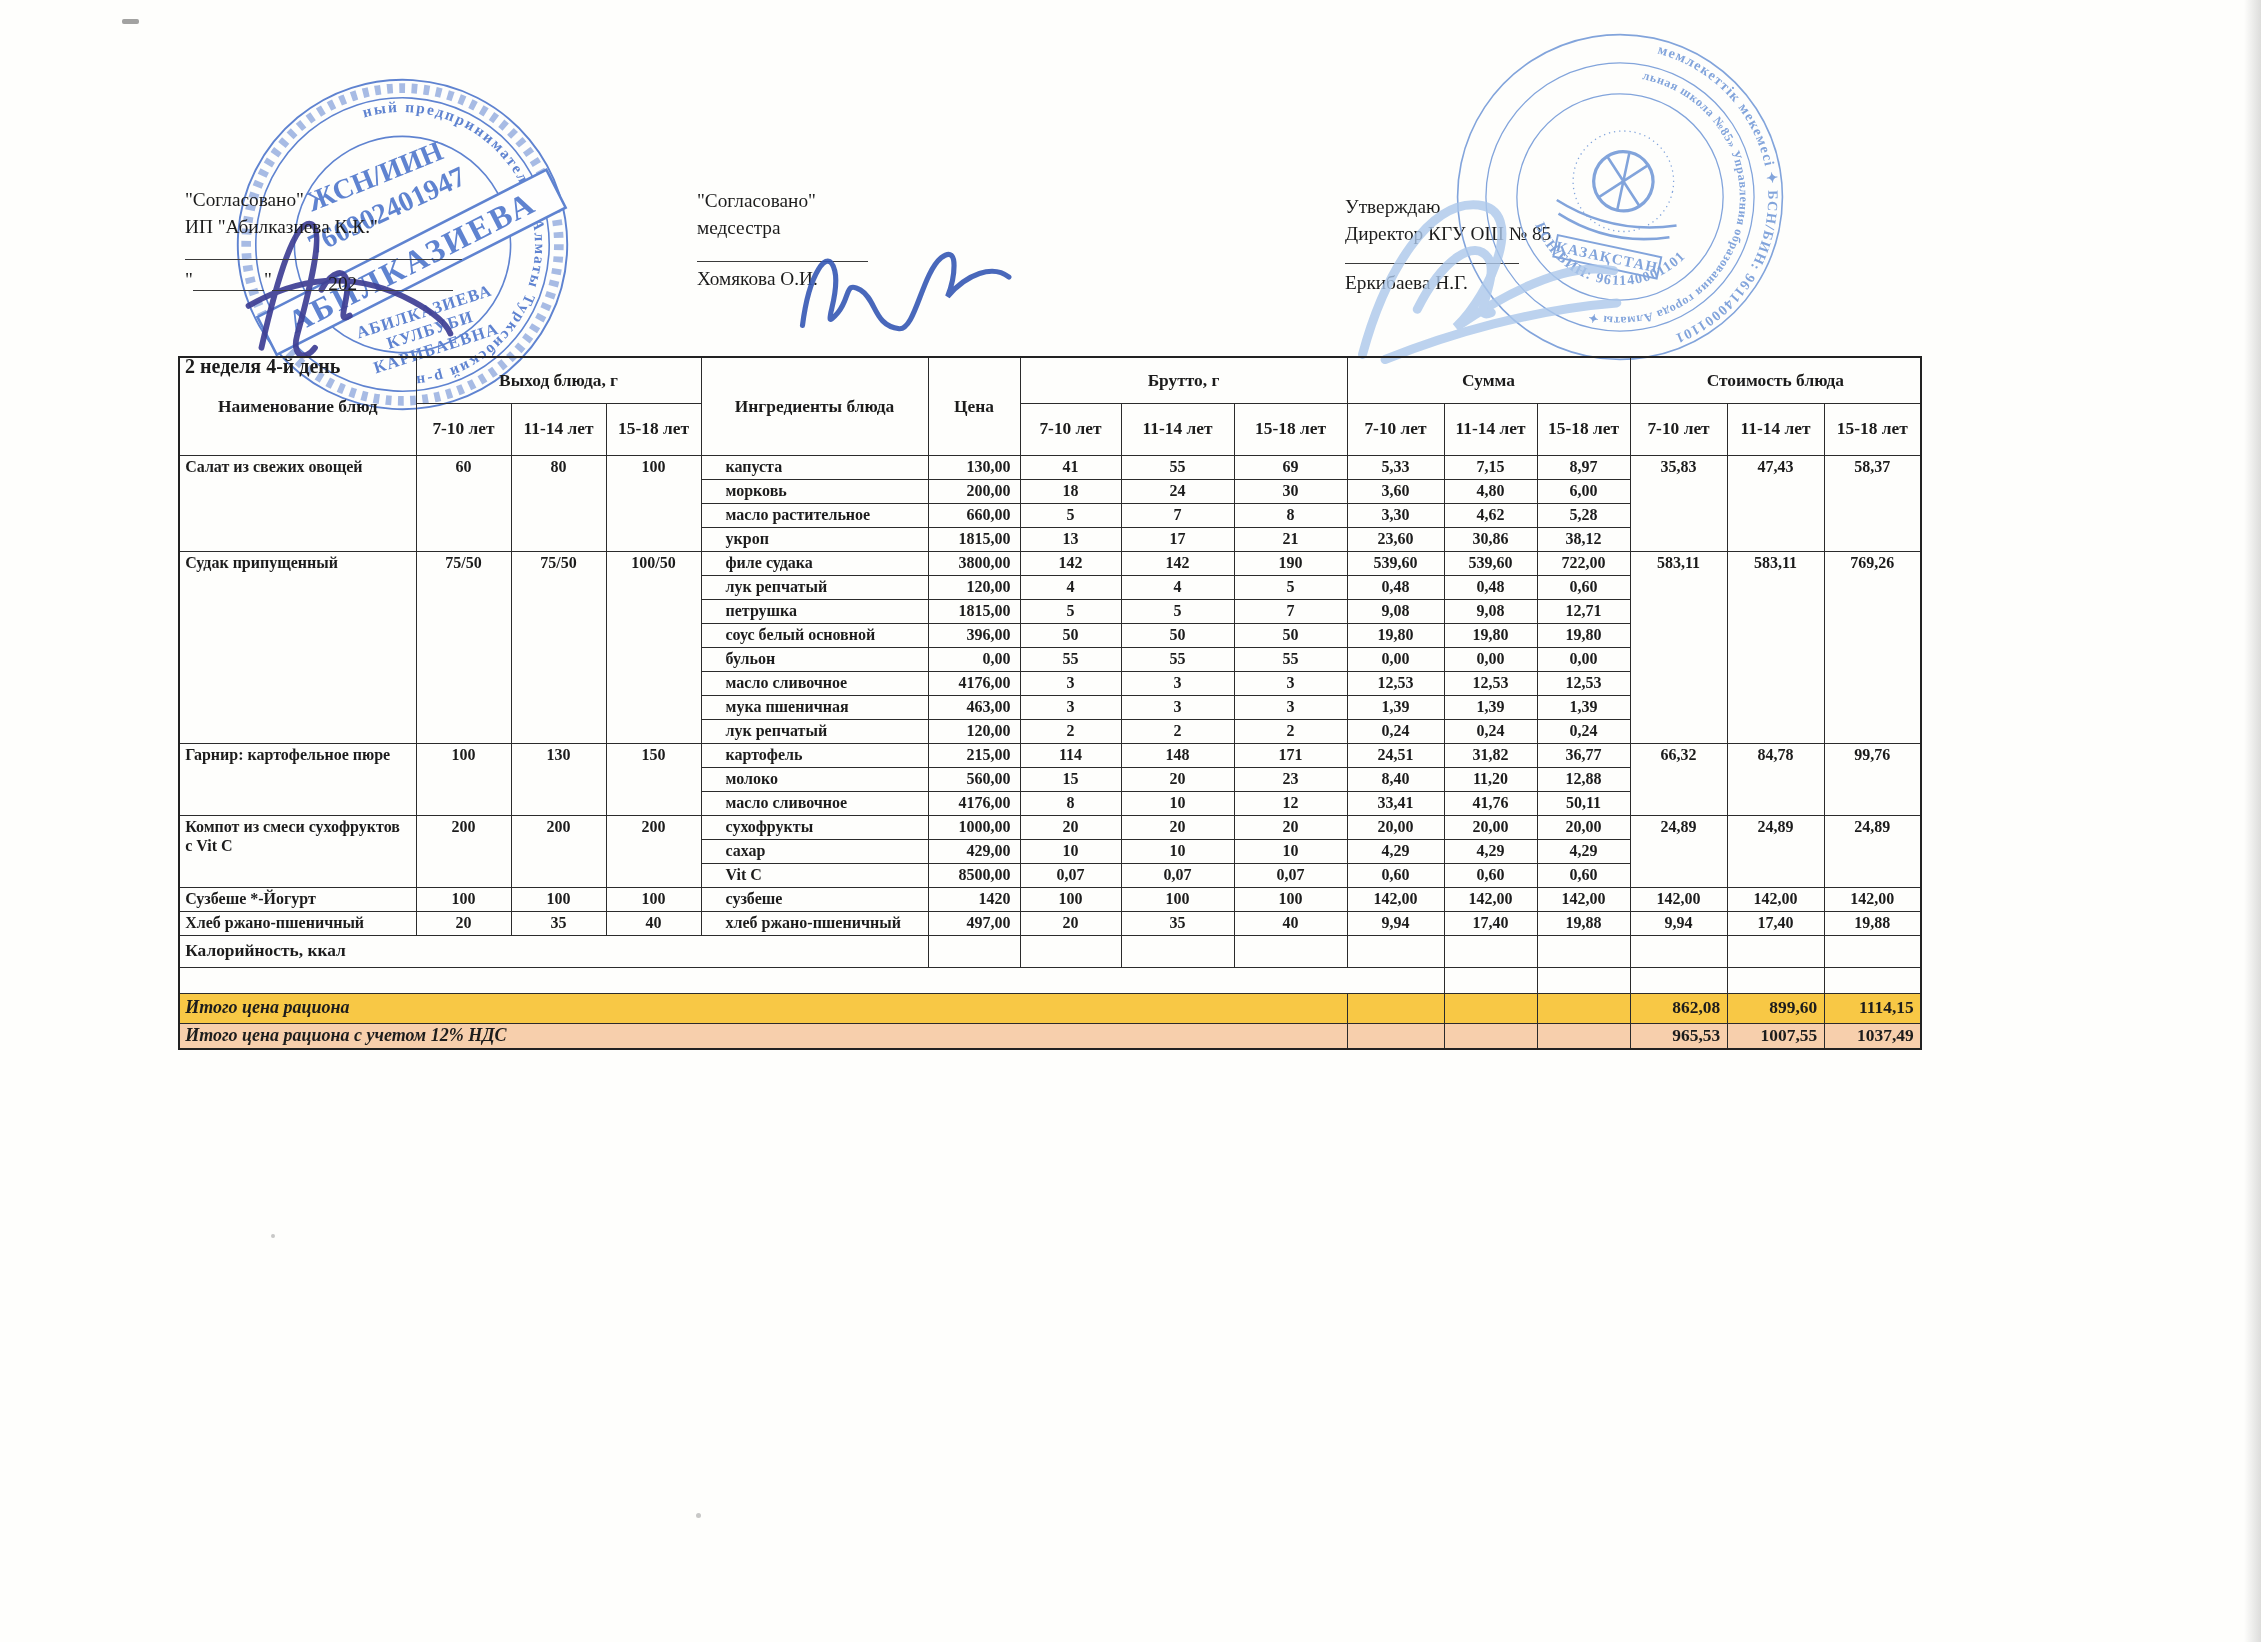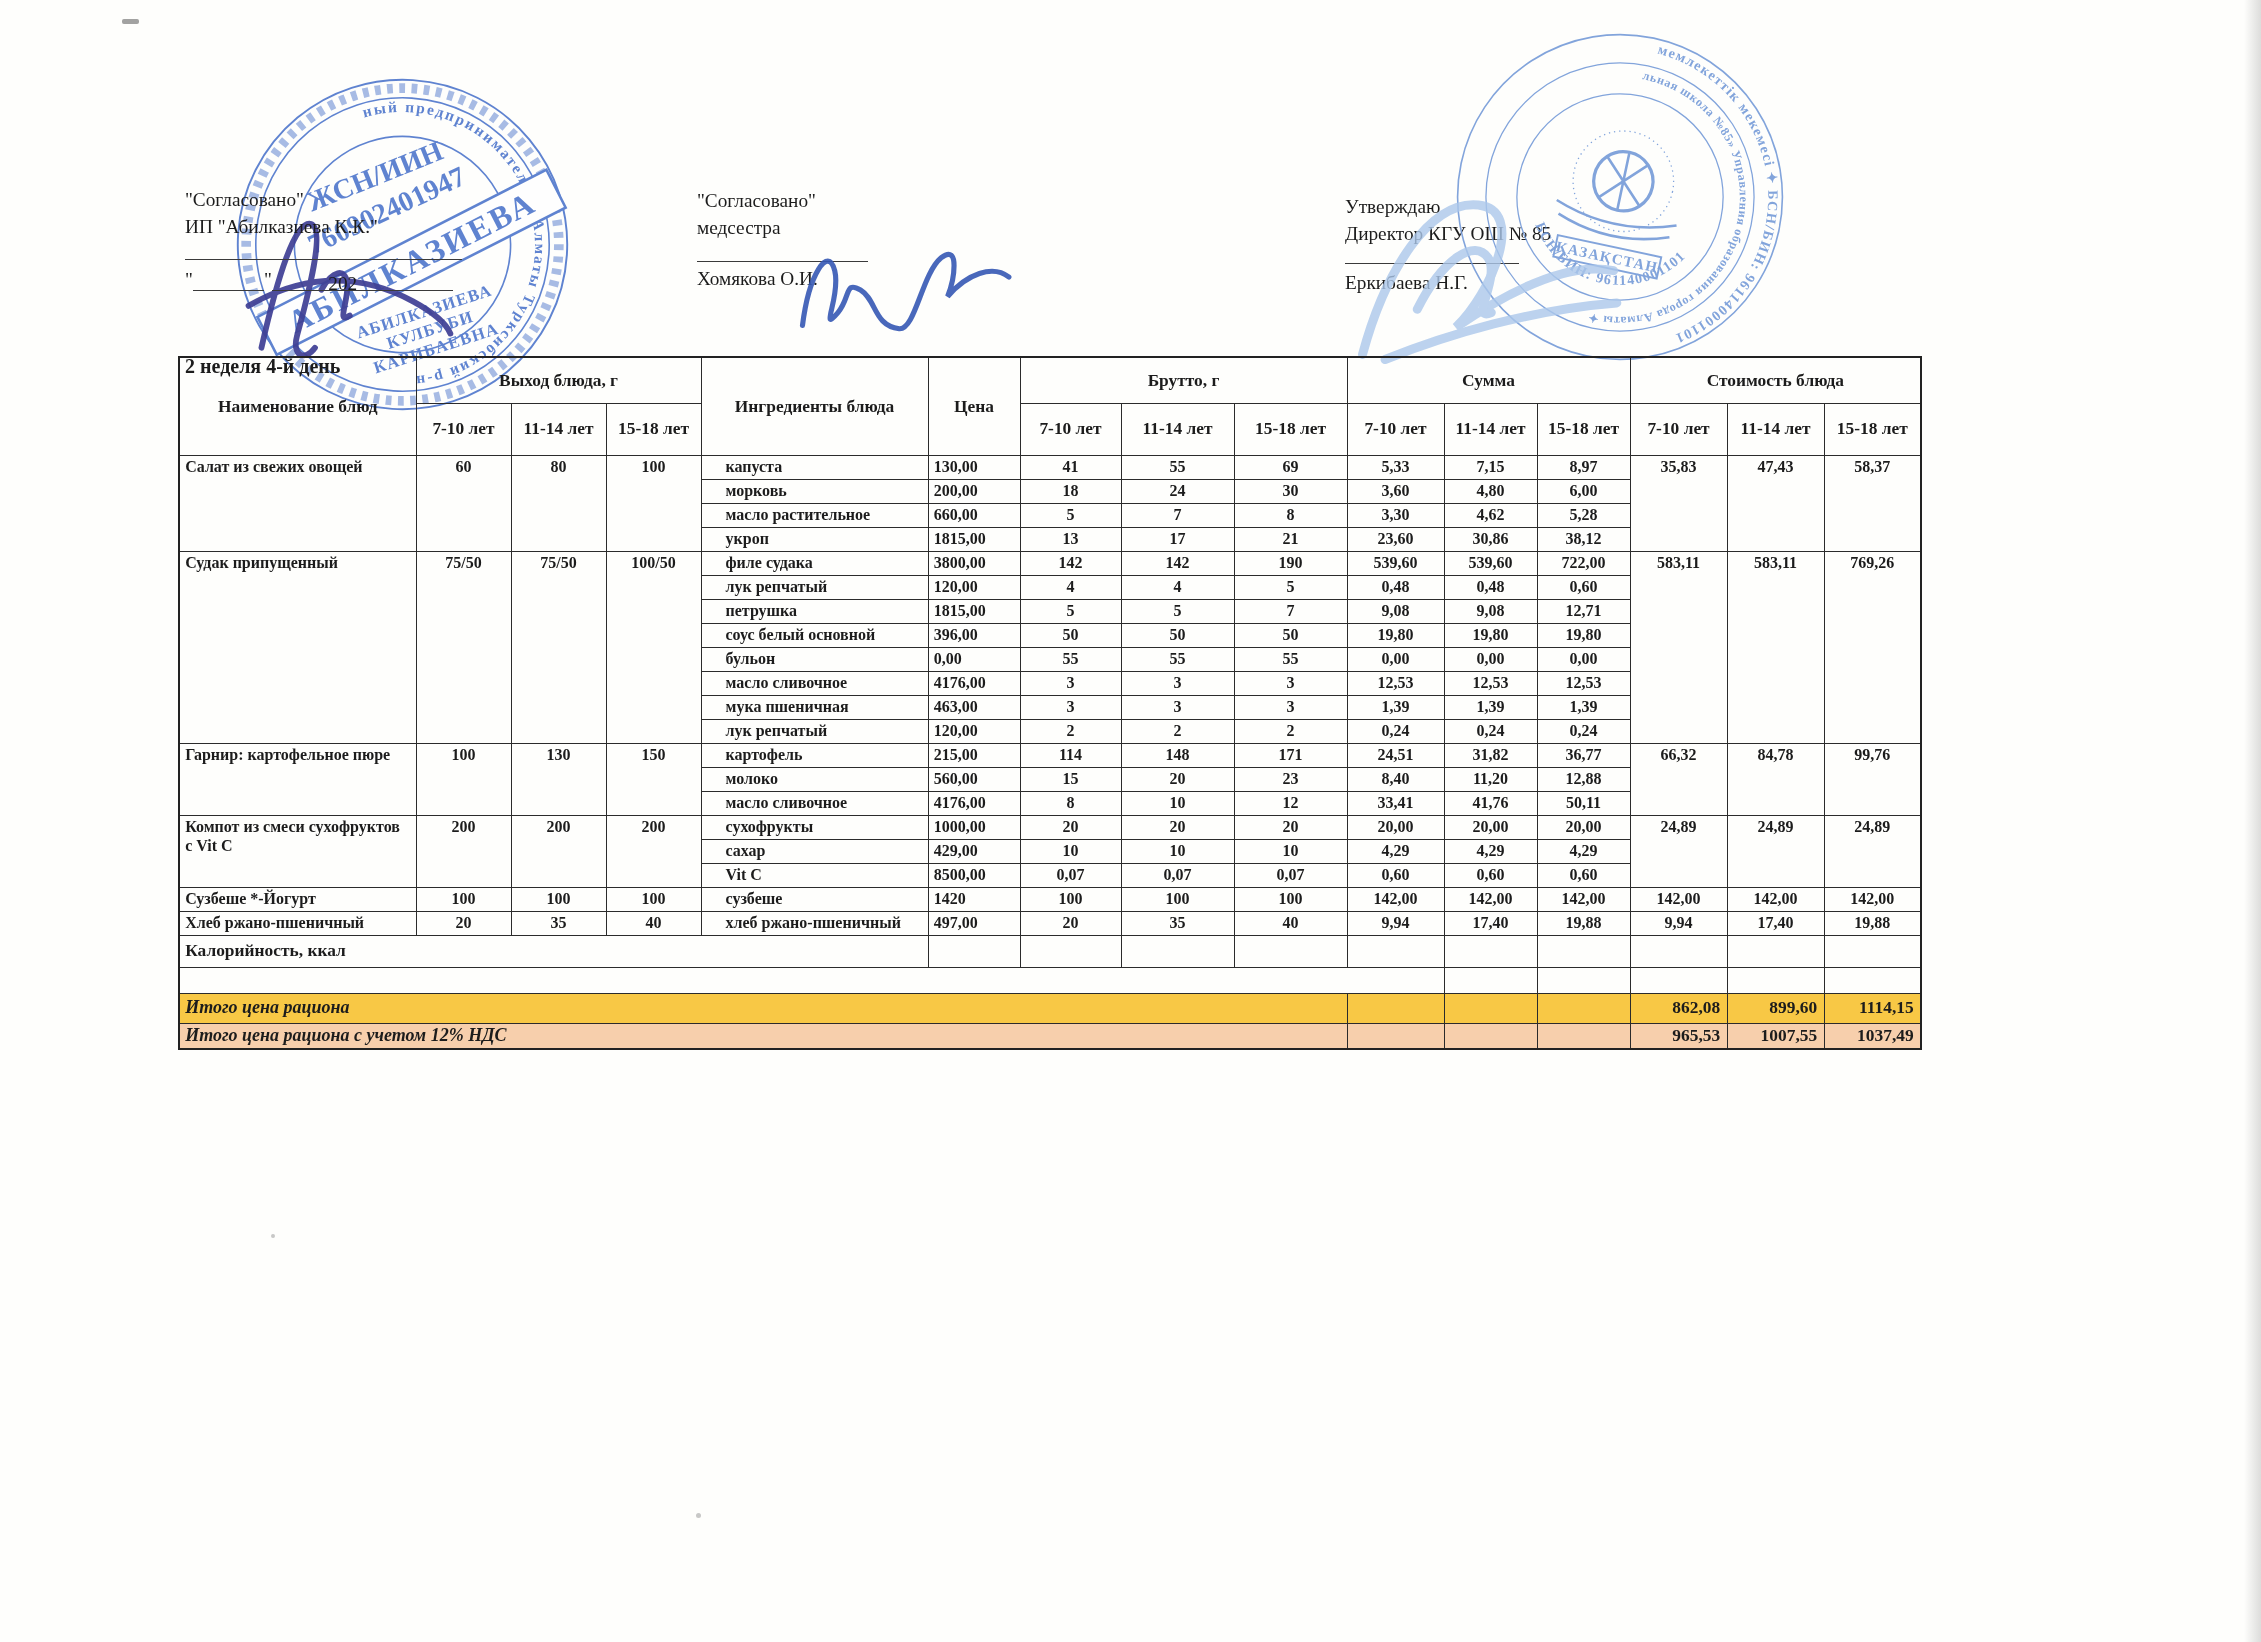--- a/index.html
+++ b/index.html
@@ -35,21 +35,21 @@
   td,th{border:1.3px solid #2b2b2b;border-top-width:1.9px;border-bottom-width:1.9px;
         padding:1.3px 5.2px;font-weight:bold;font-size:16px;line-height:1.22;
         overflow:hidden;vertical-align:middle;}
   table{border:2.6px solid #222;}
   .hr1 th,.hr2 th{text-align:center;font-size:17.4px;}
   .hr1{height:46px;} .hr2{height:52px;}
   tr.dr{height:24px;}
   .dish{text-align:left;vertical-align:top;}
   .out{text-align:center;vertical-align:top;}
   .ing{text-align:left;font-weight:bold;padding-left:24px;}
-  .pr{text-align:left;padding-right:9px;margin-left:40px;}
+  .pr{text-align:right;padding-right:9px;margin-left:40px;}
   .b,.s{text-align:center;}
   .cost{text-align:center;vertical-align:top;}
   .kcal{text-align:left;font-size:17.4px;}
   tr.kcal-r{height:32px;margin-left:48px;} tr.sp-r{height:26px;}
   tr.tot-y{height:30px;} tr.tot-p{height:25px;}
   .tot-y td{background:#F8C845;}
   .tot-p td{background:#F7CFAC;}
   .tlabel{text-align:left;font-style:italic;font-size:18px;margin-left:38px;}
   .tv{text-align:right;padding-right:6.4px;font-size:17.4px;}
 </style>

